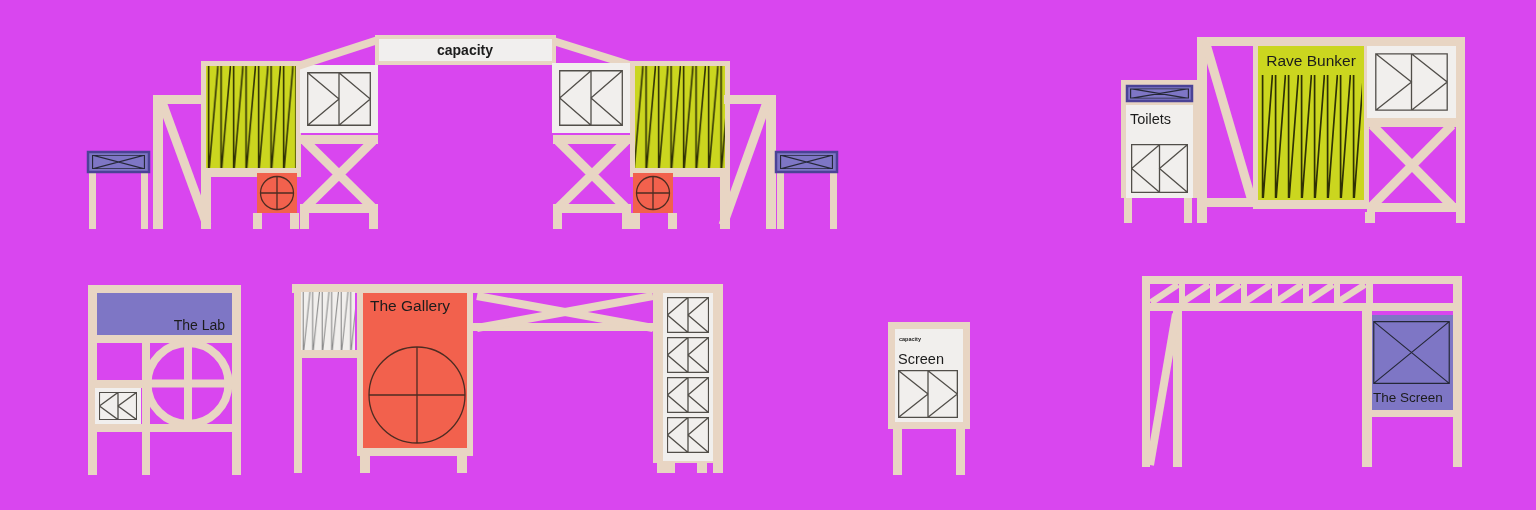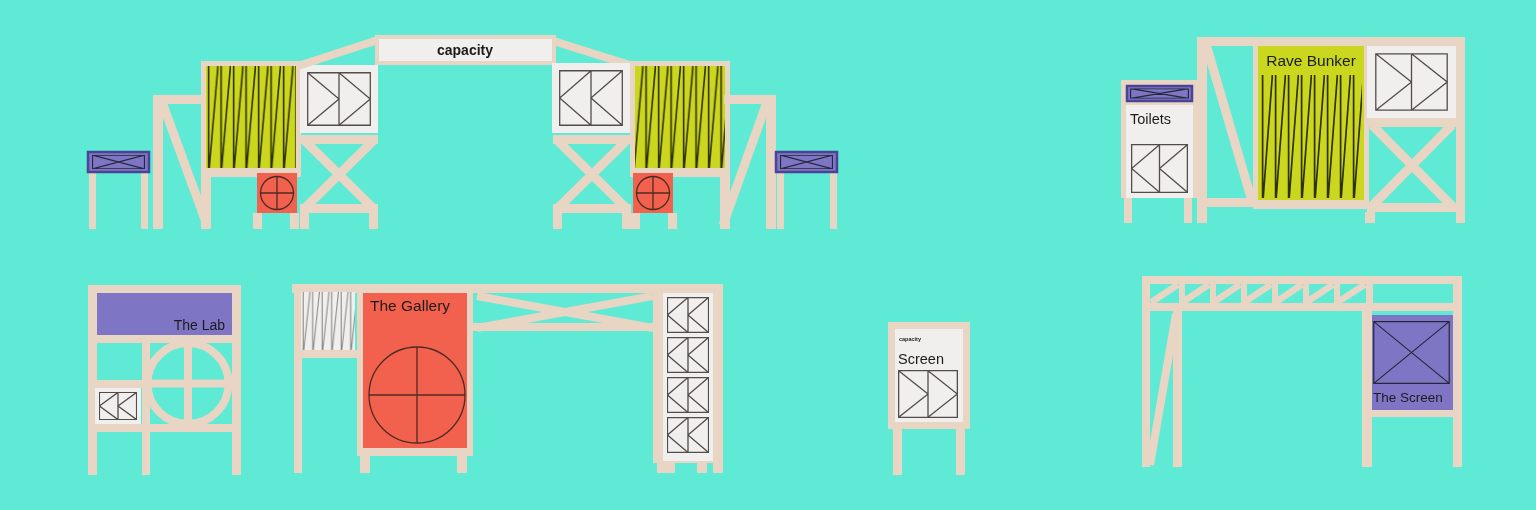--- a/index.html
+++ b/index.html
@@ -1,16 +1,16 @@
 <!DOCTYPE html>
 <html><head>
 <meta charset="utf-8">
 <style>
   html,body{margin:0;padding:0;background:#000;}
-  .stage{position:relative;width:1536px;height:510px;background:#5eead4;overflow:hidden;}
+  .stage{position:relative;width:1536px;height:510px;background:#d946ef;overflow:hidden;}
   .stage svg{position:absolute;}
   svg text{font-family:"Liberation Sans",sans-serif;fill:#1c1c1c;}
   .beam{fill:#e8d5c3;}
   .strut{stroke:#e8d5c3;fill:none;}
   .panel{fill:#f1efed;}
 </style>
 </head>
 <body>
 
 <div class="stage">

